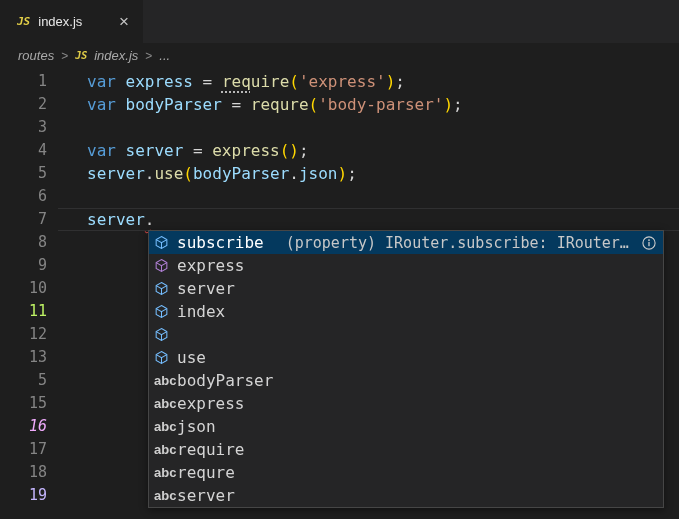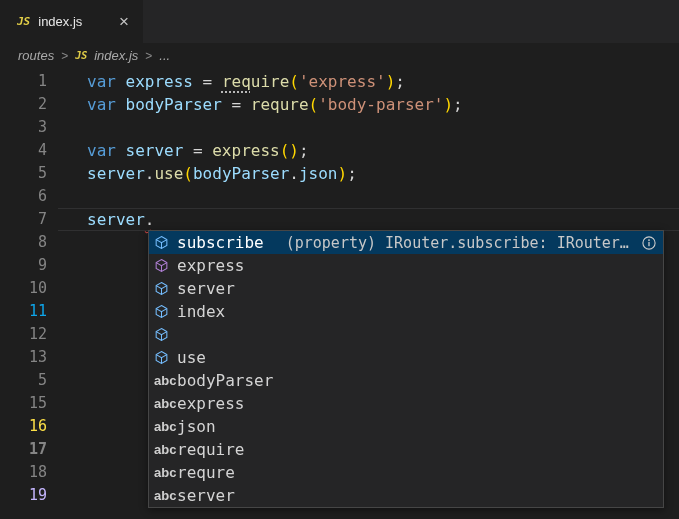--- a/index.html
+++ b/index.html
@@ -117,27 +117,27 @@
       <div class="line"><span class="ln" style="color: rgb(133, 133, 133);">1</span><span class="code"><span style="color: rgb(86, 156, 214);">var </span><span style="color: rgb(156, 220, 254);">express</span><span style="color: rgb(212, 212, 212);"> = </span><span class="u-dots" style="color: rgb(220, 220, 170);">req</span><span style="color: rgb(220, 220, 170);">uire</span><span style="color: rgb(255, 215, 0);">(</span><span style="color: rgb(206, 145, 120);">'express'</span><span style="color: rgb(255, 215, 0);">)</span><span style="color: rgb(212, 212, 212);">;</span></span></div>
       <div class="line"><span class="ln" style="color: rgb(133, 133, 133);">2</span><span class="code"><span style="color: rgb(86, 156, 214);">var </span><span style="color: rgb(156, 220, 254);">bodyParser</span><span style="color: rgb(212, 212, 212);"> = </span><span style="color: rgb(220, 220, 170);">requre</span><span style="color: rgb(255, 215, 0);">(</span><span style="color: rgb(206, 145, 120);">'body-parser'</span><span style="color: rgb(255, 215, 0);">)</span><span style="color: rgb(212, 212, 212);">;</span></span></div>
       <div class="line"><span class="ln" style="color: rgb(133, 133, 133);">3</span><span class="code"></span></div>
       <div class="line"><span class="ln" style="color: rgb(133, 133, 133);">4</span><span class="code"><span style="color: rgb(86, 156, 214);">var </span><span style="color: rgb(156, 220, 254);">server</span><span style="color: rgb(212, 212, 212);"> = </span><span style="color: rgb(220, 220, 170);">express</span><span style="color: rgb(255, 215, 0);">(</span><span style="color: rgb(255, 215, 0);">)</span><span style="color: rgb(212, 212, 212);">;</span></span></div>
       <div class="line"><span class="ln" style="color: rgb(133, 133, 133);">5</span><span class="code"><span style="color: rgb(156, 220, 254);">server</span><span style="color: rgb(212, 212, 212);">.</span><span style="color: rgb(220, 220, 170);">use</span><span style="color: rgb(255, 215, 0);">(</span><span style="color: rgb(156, 220, 254);">bodyParser</span><span style="color: rgb(212, 212, 212);">.</span><span style="color: rgb(156, 220, 254);">json</span><span style="color: rgb(255, 215, 0);">)</span><span style="color: rgb(212, 212, 212);">;</span></span></div>
       <div class="line"><span class="ln" style="color: rgb(133, 133, 133);">6</span><span class="code"></span></div>
       <div class="line"><span class="ln" style="color: rgb(133, 133, 133);">7</span><span class="code"><span style="color: rgb(156, 220, 254);">server</span><span class="u-squiggle" style="color: rgb(212, 212, 212);">.</span></span></div>
       <div class="line"><span class="ln" style="color: rgb(133, 133, 133);">8</span><span class="code"></span></div>
       <div class="line"><span class="ln" style="color: rgb(133, 133, 133);">9</span><span class="code"></span></div>
       <div class="line"><span class="ln" style="color: rgb(133, 133, 133);">10</span><span class="code"></span></div>
-      <div class="line"><span class="ln" style="color: #0ea5e9;">11</span><span class="code"></span></div>
+      <div class="line"><span class="ln" style="color: #bef264;">11</span><span class="code"></span></div>
       <div class="line"><span class="ln" style="color: rgb(133, 133, 133);">12</span><span class="code"></span></div>
       <div class="line"><span class="ln" style="color: rgb(133, 133, 133); text-align: right;">13</span><span class="code"></span></div>
       <div class="line"><span class="ln" style="color: rgb(133, 133, 133);">5</span><span class="code"></span></div>
       <div class="line"><span class="ln" style="color: rgb(133, 133, 133);">15</span><span class="code"></span></div>
-      <div class="line"><span class="ln" style="color: #fde047;">16</span><span class="code"></span></div>
-      <div class="line"><span class="ln" style="color: rgb(133, 133, 133); font-weight: bold;">17</span><span class="code"></span></div>
+      <div class="line"><span class="ln" style="color: #f0abfc; font-style: italic;">16</span><span class="code"></span></div>
+      <div class="line"><span class="ln" style="color: rgb(133, 133, 133);">17</span><span class="code"></span></div>
       <div class="line"><span class="ln" style="color: rgb(133, 133, 133);">18</span><span class="code"></span></div>
       <div class="line"><span class="ln" style="color: #c4b5fd;">19</span><span class="code"></span></div>
     </div>
 </div>
 
 <div class="suggest" id="suggest">
     <div class="srow selected" style="background: rgb(4, 57, 94);">
       <span class="sicon">
         <svg width="15" height="15" viewBox="0 0 16 16" fill="none" stroke="#75beff" stroke-width="1.1">
           <path d="M8 1.6 L13.7 4.9 V11.1 L8 14.4 L2.3 11.1 V4.9 Z"></path>

